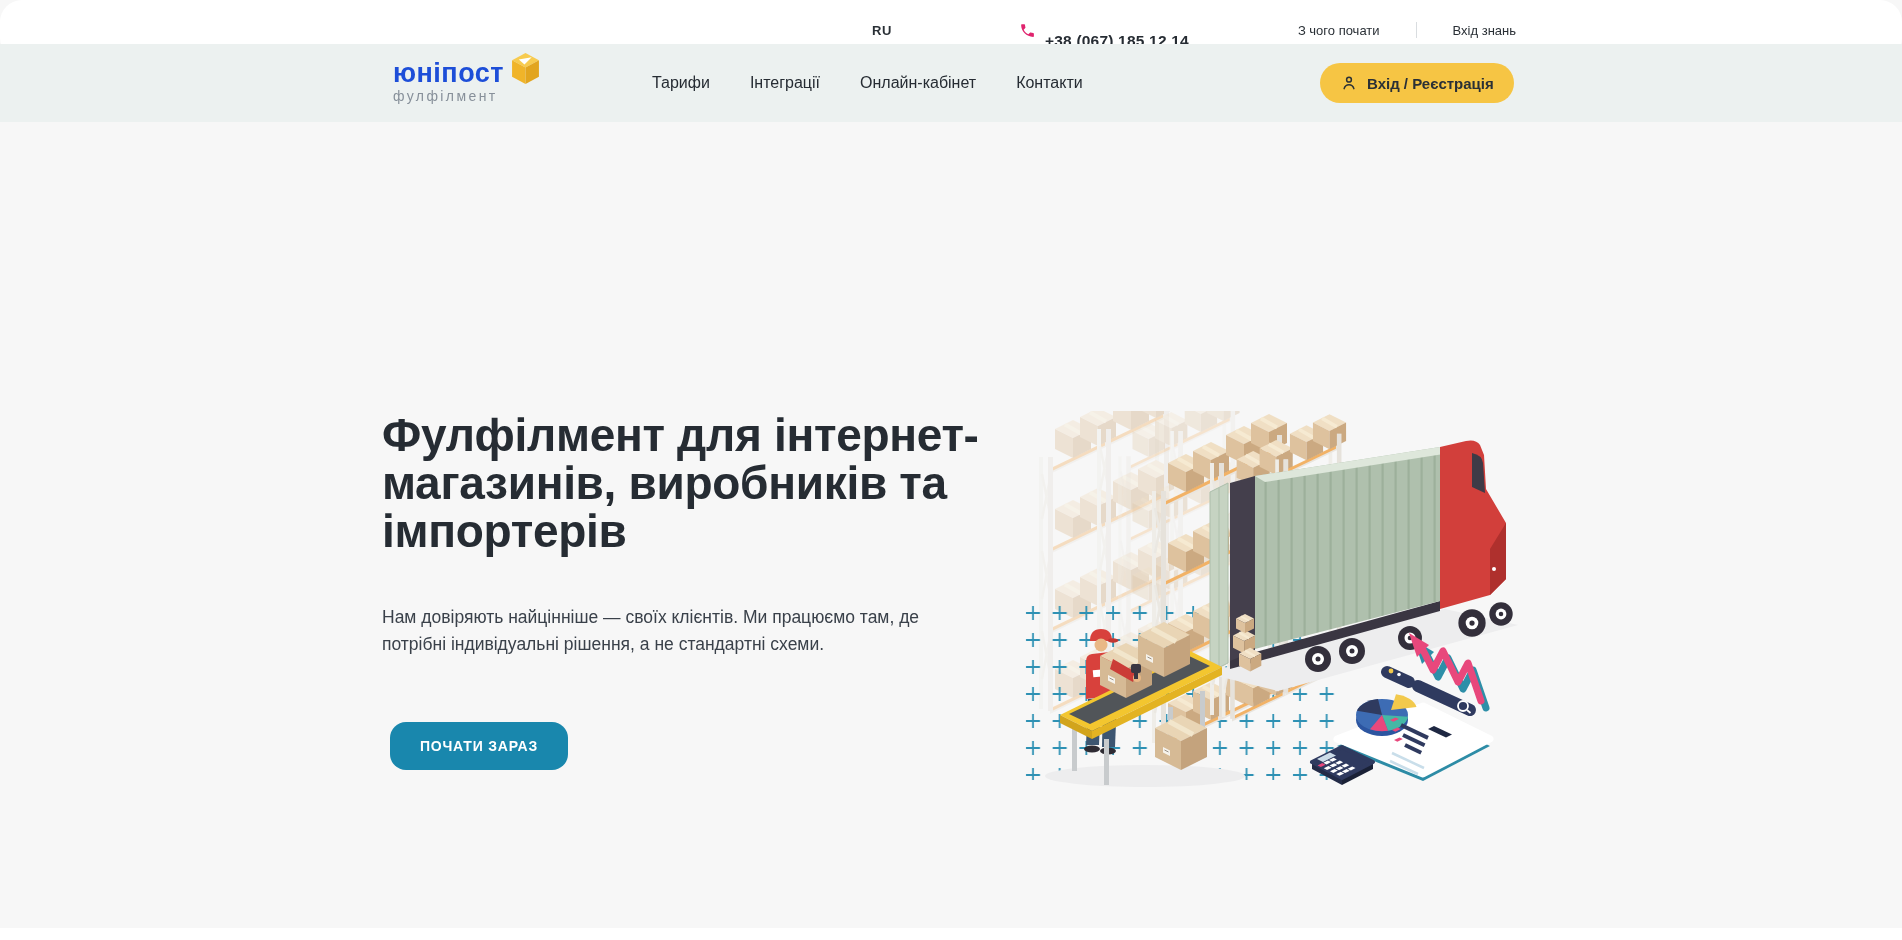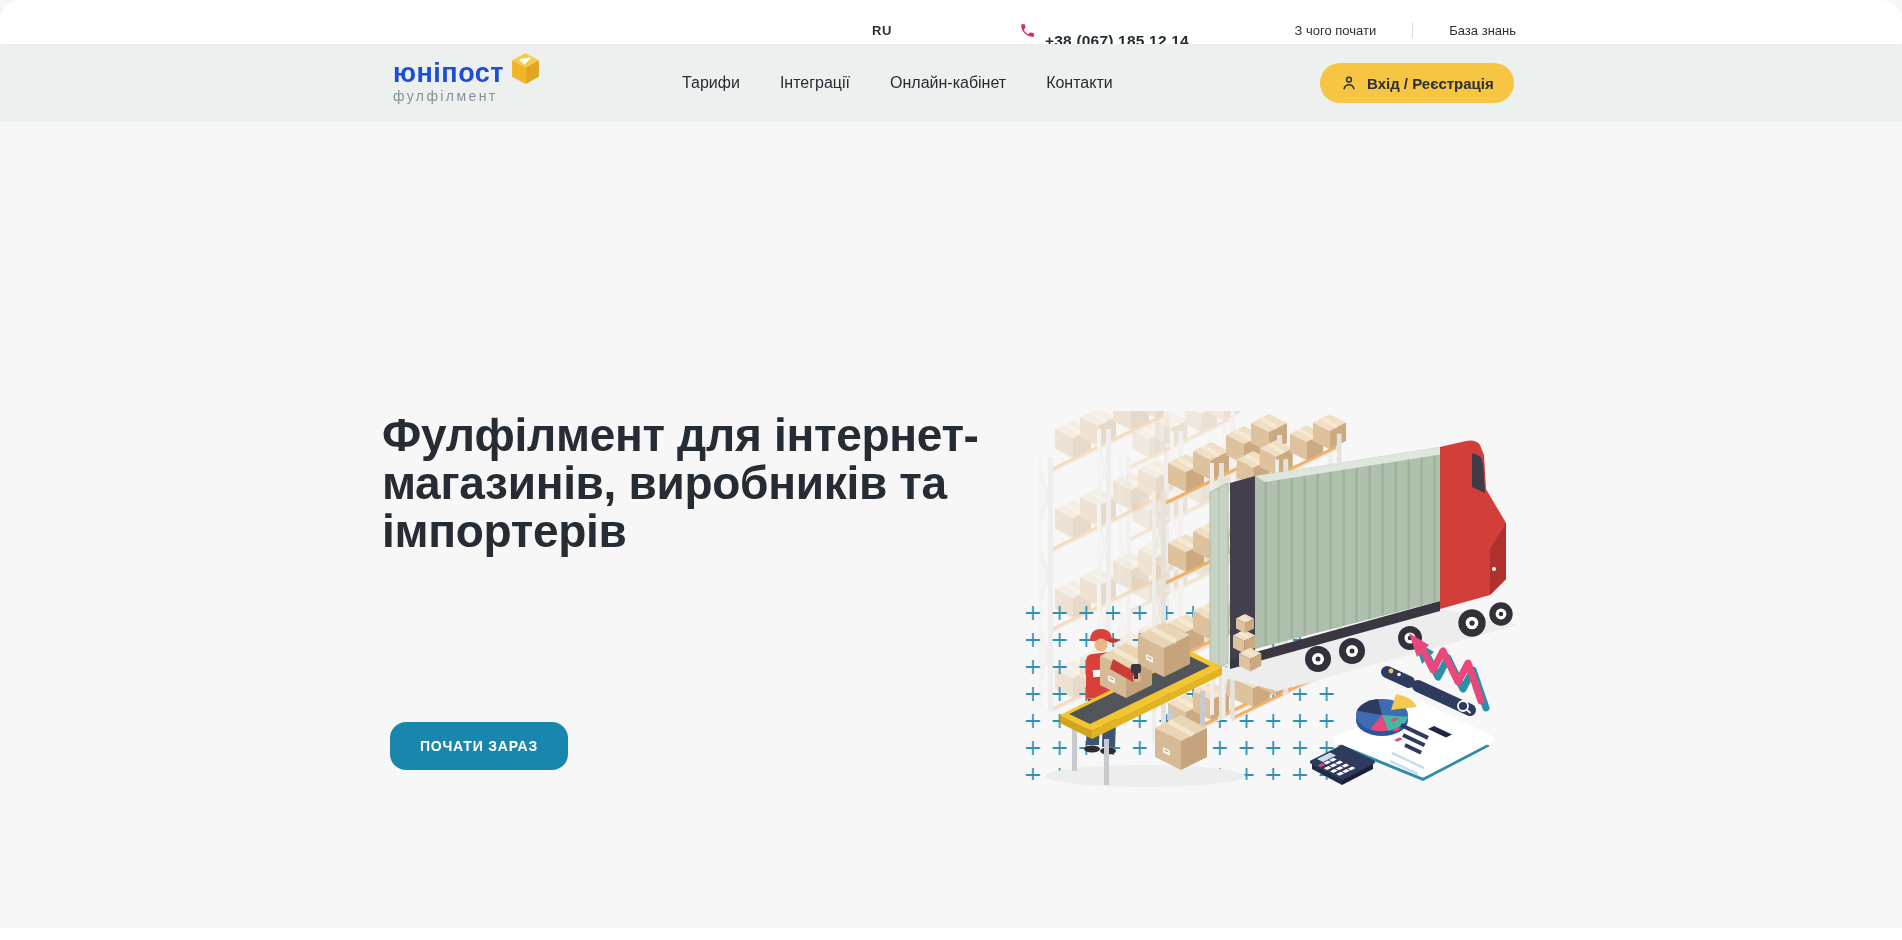--- a/index.html
+++ b/index.html
@@ -18,21 +18,21 @@
     display:flex; align-items:center; gap:36px; }
   .topbar-link { font-size:13px; color:#2A3036; cursor:pointer; white-space:nowrap; }
   .topbar-divider { width:1px; height:16px; background:#D9DDE0; }
 
   
   .header { position:absolute; left:0; top:44px; width:100%; height:78px; background:#ECF1F0; }
   .logo { position:absolute; left:393px; top:15px; width:160px; cursor:pointer; }
   .logo-name { font-size:27px; font-weight:800; color:#1d4ed8; letter-spacing:.5px; line-height:28px; }
   .logo-cube { position:absolute; left:118px; top:-6px; }
   .logo-tagline { font-size:14px; letter-spacing:2.4px; color:#87909A; margin-top:1px; }
-  .nav { position:absolute; left:682px; top:0; height:78px; display:flex; align-items:center; gap:40px; }
+  .nav { position:absolute; left:652px; top:0; height:78px; display:flex; align-items:center; gap:40px; }
   .nav-item { font-size:16px; color:#262C33; cursor:pointer; white-space:nowrap; }
   .login-btn { position:absolute; left:1320px; top:19px; height:40px; min-width:188px; padding:14px 20px;
     background:#F6C544; border:none; border-radius:21px; display:flex; align-items:center; justify-content:center;
     gap:9px; cursor:pointer; }
   .login-btn .lbl { font-size:15px; font-weight:bold; color:#2A3036; white-space:nowrap; }
 
   
   .hero { position:absolute; left:0; top:122px; width:100%; height:806px; background:#F7F7F7; }
   .hero-title { position:absolute; left:382px; top:289px; font-size:46px; line-height:48px;
     font-weight:800; color:#262C33; letter-spacing:-.3px; white-space:pre-line; }
@@ -55,21 +55,21 @@
       <span style="display:flex">
         <svg width="17" height="17" viewBox="0 0 24 24">
             <path fill="#E0246E" d="M6.62 10.79c1.44 2.83 3.76 5.14 6.59 6.59l2.2-2.2c.27-.27.67-.36 1.02-.24 1.12.37 2.33.57 3.57.57.55 0 1 .45 1 1V20c0 .55-.45 1-1 1-9.39 0-17-7.61-17-17 0-.55.45-1 1-1h3.5c.55 0 1 .45 1 1 0 1.25.2 2.45.57 3.57.11.35.03.74-.25 1.02l-2.2 2.2z"></path>
           </svg>
       </span>
       <span class="num">+38 (067) 185 12 14</span>
     </div>
     <div class="topbar-links">
       <span class="topbar-link">З чого почати</span>
       <span class="topbar-divider"></span>
-      <span class="topbar-link">База знань</span>
+      <span class="topbar-link">Вхід знань</span>
     </div>
   </div>
 
   <div class="header">
     <div class="logo">
       <div class="logo-name">юніпост</div>
       <span class="logo-cube">
         <svg width="29" height="31" viewBox="0 0 28 30">
           <polygon points="14,0 27,7 14,14 1,7" fill="#F7CB4F"></polygon>
           <polygon points="1,7 14,14 14,30 1,23" fill="#F0B429"></polygon>
@@ -93,20 +93,22 @@
         </svg>
       </span>
       <span class="lbl">Вхід / Реєстрація</span>
     </button>
   </div>
 
   <div class="hero">
     <h1 class="hero-title">Фулфілмент для інтернет-
 магазинів, виробників та
 імпортерів</h1>
+    <p class="hero-desc">Нам довіряють найцінніше — своїх клієнтів. Ми працюємо там, де
+потрібні індивідуальні рішення, а не стандартні схеми.</p>
     <button class="cta-btn">ПОЧАТИ ЗАРАЗ</button>
 
     <svg class="hero-illustration" width="500" height="385" viewBox="0 0 500 385">
       <defs>
         <pattern id="plusgrid" width="26.7" height="27" patternUnits="userSpaceOnUse">
           <path d="M13 6 V20 M6 13 H20" stroke="#2E91B4" stroke-width="1.8" fill="none"></path>
         </pattern>
         <pattern id="ridges" width="13" height="10" patternUnits="userSpaceOnUse">
           <rect width="13" height="10" fill="#AFC0AD"></rect>
             <rect x="10.5" width="2.2" height="10" fill="#9DB09B"></rect>

